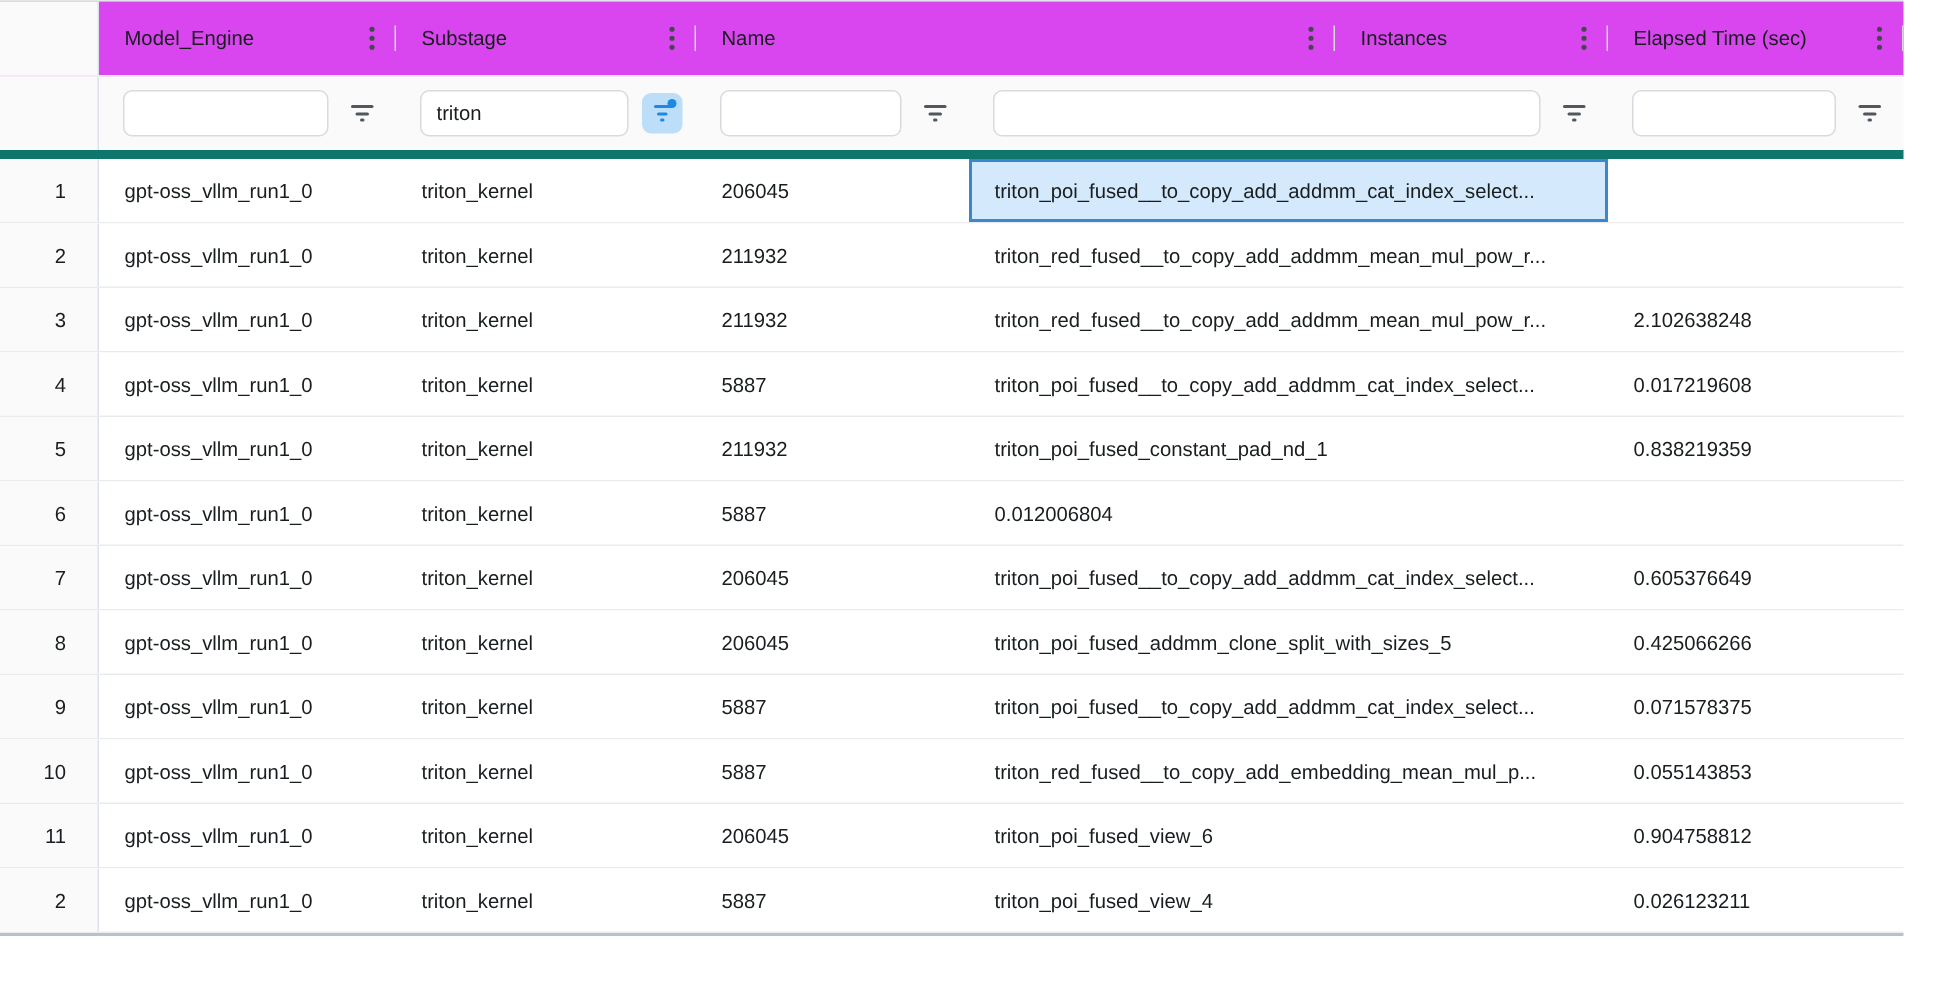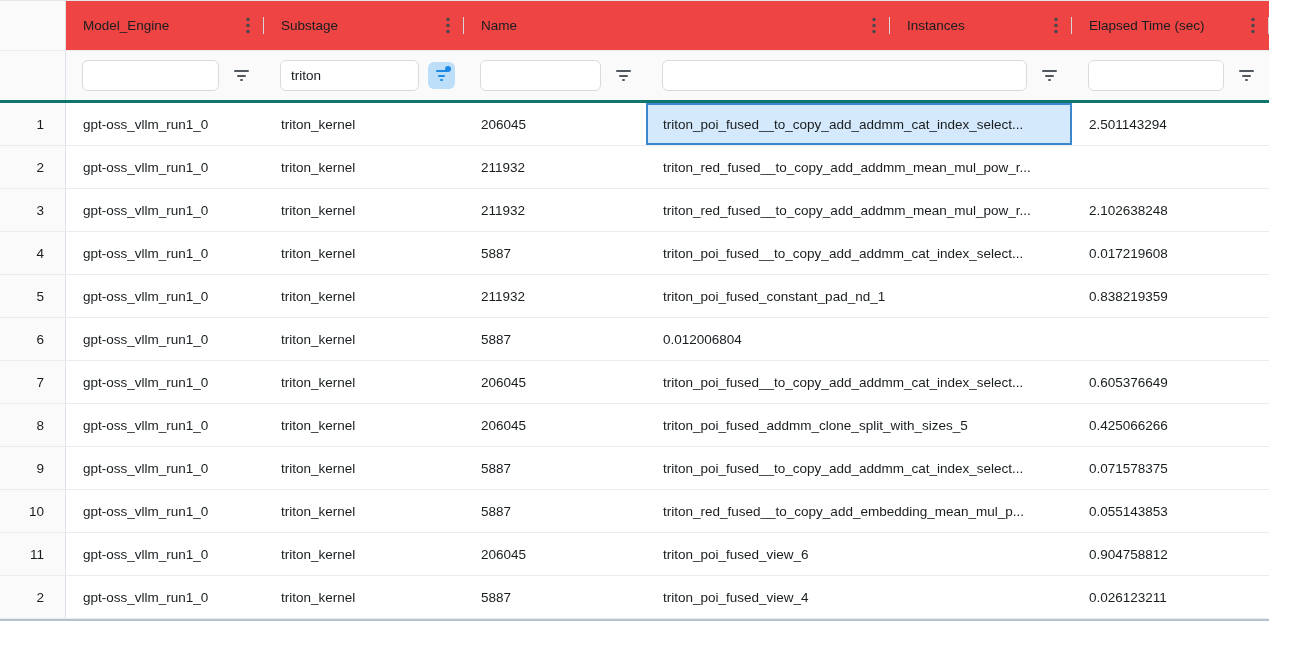--- a/index.html
+++ b/index.html
@@ -1,22 +1,22 @@
 <!DOCTYPE html>
 <html><head>
 <meta charset="utf-8">
 <style>
   html,body{margin:0;padding:0;background:#ffffff;}
   body{font-family:"Liberation Sans",sans-serif;font-size:13.5px;color:#181d1f;width:1299px;height:663px;overflow:hidden;}
 
   .grid{width:1269px;border-top:1px solid #e3e7ea;border-bottom:2px solid #b7c3cc;background:#fff;}
 
   .hrow,.frow,.row,.trow{display:flex;align-items:stretch;}
-  .hrow{height:49px;background:#ef4444;border-bottom:1px solid #ededf0;}
-  .frow{height:49px;background:#fafafa;border-bottom:3px solid #0f766e;}
+  .hrow{height:49px;background:#d946ef;border-bottom:1px solid #ededf0;}
+  .frow{height:49px;background:#fafafa;border-bottom:6px solid #0f766e;}
   .row{height:42px;background:#fff;border-bottom:1px solid #e9ebee;}
   .trow{height:42px;}
 
   .cell{box-sizing:border-box;flex:none;display:flex;align-items:center;padding:0 17px;overflow:hidden;white-space:nowrap;}
   .c-rownum{width:66px;background:#fafafa;border-right:1px solid #dde2eb;justify-content:flex-end;padding-right:21px;}
   .c-model_engine{width:198px;}
   .c-substage{width:200px;}
   .c-instances{width:182px;}
   .c-name{width:426px;}
   .c-elapsed{width:197px;}
@@ -180,21 +180,20 @@
     </div>
   </div>
 
   <div id="rows-container">
       <div class="row">
         <div class="cell c-rownum">1</div>
         <div class="cell c-model_engine">gpt-oss_vllm_run1_0</div>
         <div class="cell c-substage">triton_kernel</div>
         <div class="cell c-instances">206045</div>
         <div class="cell c-name cell-selected">triton_poi_fused__to_copy_add_addmm_cat_index_select...</div>
-        <div class="cell c-elapsed">2.501143294</div>
       </div>
       <div class="row">
         <div class="cell c-rownum">2</div>
         <div class="cell c-model_engine">gpt-oss_vllm_run1_0</div>
         <div class="cell c-substage">triton_kernel</div>
         <div class="cell c-instances">211932</div>
         <div class="cell c-name">triton_red_fused__to_copy_add_addmm_mean_mul_pow_r...</div>
       </div>
       <div class="row">
         <div class="cell c-rownum">3</div>

